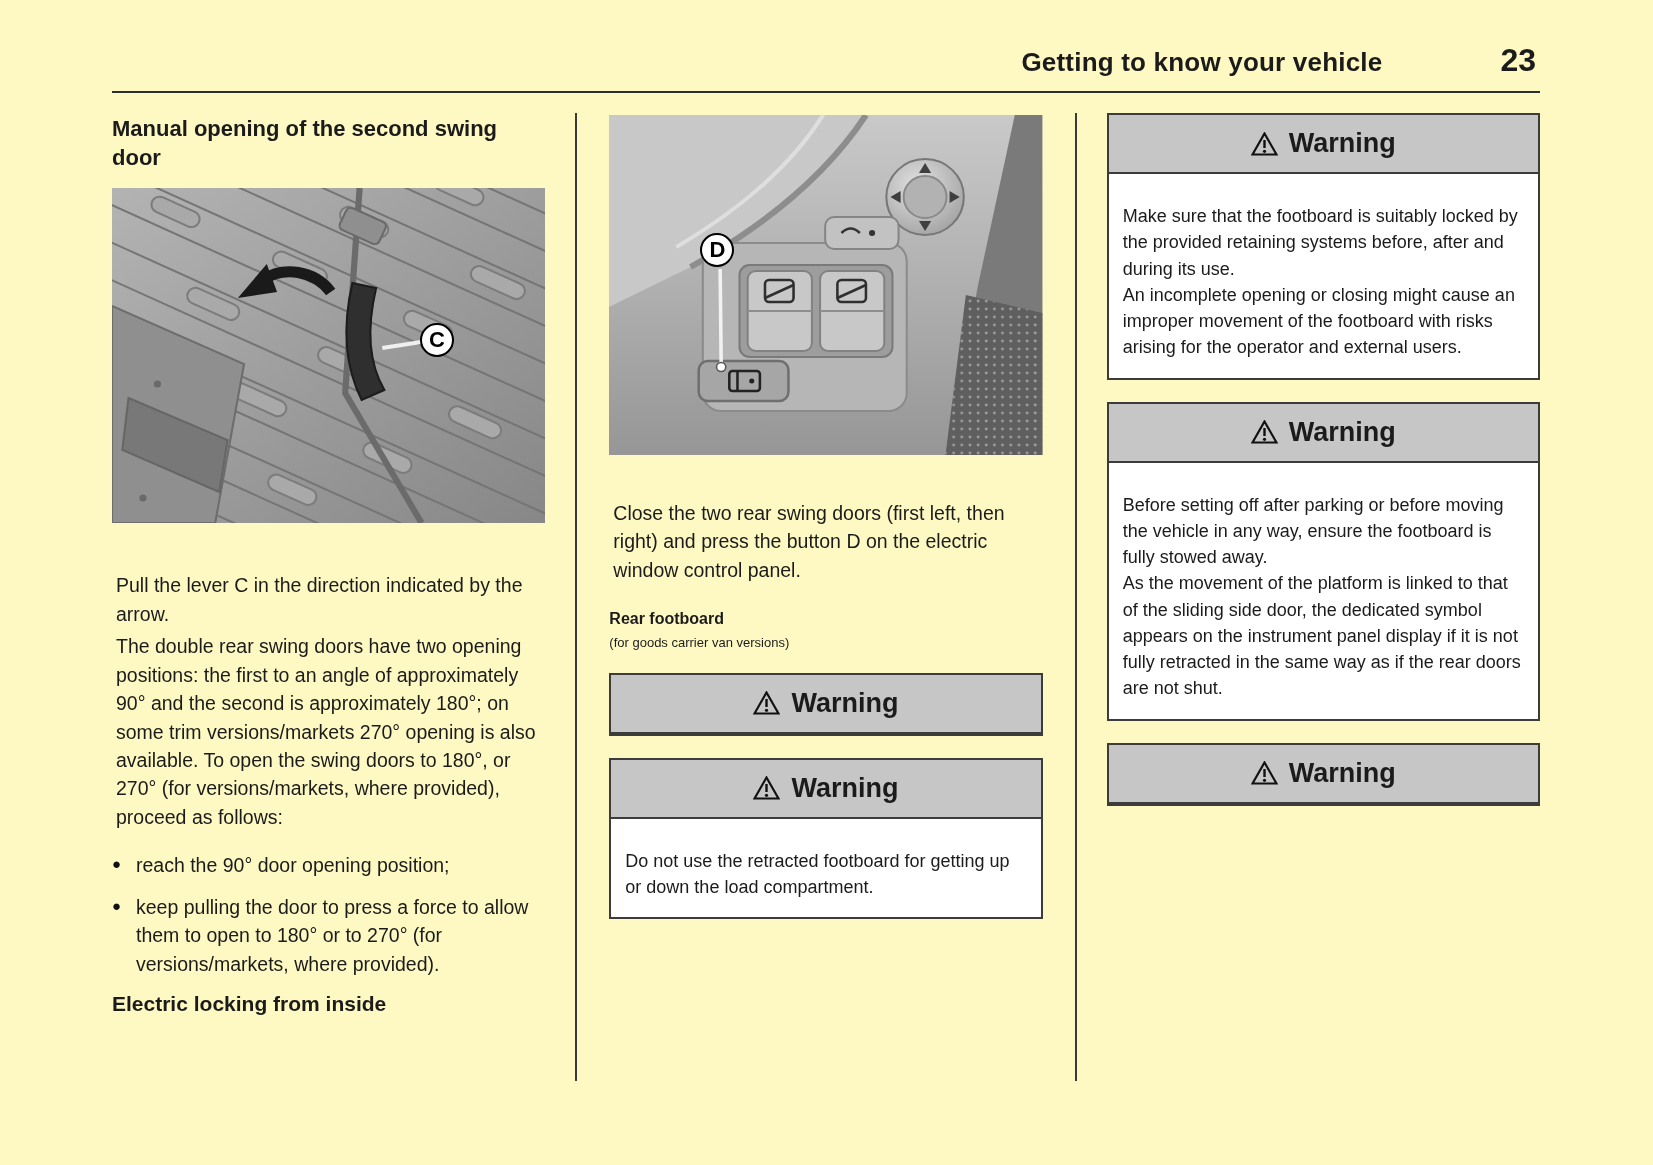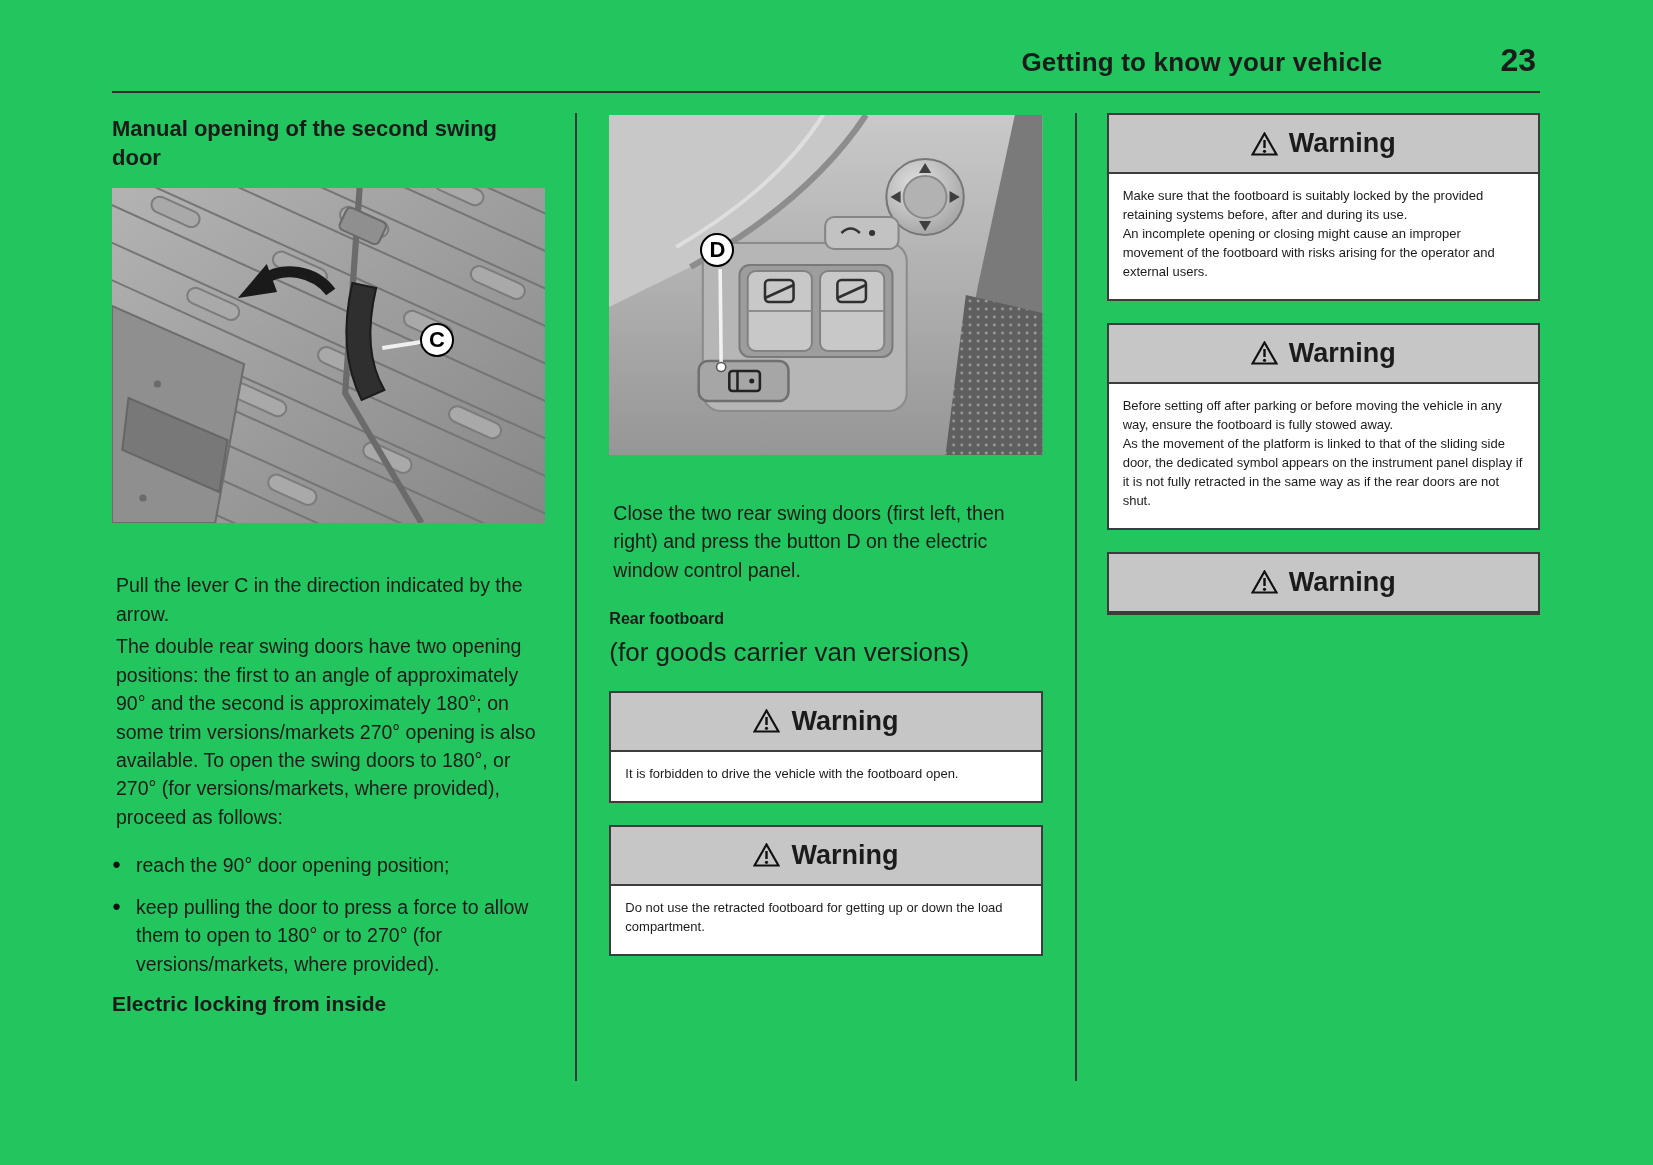--- a/index.html
+++ b/index.html
@@ -1,18 +1,18 @@
 <!DOCTYPE html>
 <html><head>
 <meta charset="utf-8">
 <style>
   html,body { margin:0; padding:0; background:#ffffff; }
   .page {
     position:relative; width:1653px; height:1165px; box-sizing:border-box;
-    background:#22c55e; color:#1b1b1b;
+    background:#fef9c3; color:#1b1b1b;
     font-family:"Liberation Sans","DejaVu Sans",sans-serif;
     padding:0 113px 0 112px; overflow:hidden;
   }
   
   .header { display:flex; justify-content:flex-end; align-items:baseline;
             padding:42px 4px 12px 0; border-bottom:2px solid #2e2e2e; }
   .header-title { font-size:26px; font-weight:bold; letter-spacing:.2px; }
   .header-page  { font-size:32px; font-weight:bold; margin-left:118px; }
   
   .content { display:flex; margin-top:20px; min-height:968px; align-items:stretch;justify-content:center; }
@@ -20,21 +20,21 @@
   .col1 { padding-right:30px; }
   .col2 { padding:0 32px; }
   .col3 { padding-left:30px; }
   .vdivider { flex:0 0 auto; width:2px; background:#3a3a3a; }
   
   .col-heading { font-size:22px; font-weight:bold; line-height:1.3; margin:2px 0 16px; }
   .para { font-size:19.5px; line-height:1.46; margin:4px; }
   .para1-c1 { margin-top:48px; }
   .para-c2  { margin-top:44px; }
   .rear-heading { font-size:16px; font-weight:bold; margin:26px 0 6px; }
-  .subnote { font-size:26px; line-height:1.4; margin:0 0 20px; }
+  .subnote { font-size:13px; line-height:1.4; margin:0 0 20px; }
   .sub-heading { font-size:21px; font-weight:bold; margin-top:14px; }
   .bullet-list { list-style:none; margin:20px 0 0; padding:0; }
   .bullet-list li { display:flex; font-size:19.5px; line-height:1.46; margin-bottom:13px; }
   .bullet-dot { flex:0 0 24px; font-size:15px; padding-top:2px; color:#111; }
   
   .figure { position:relative; width:100%; }
   .figure1 { height:335px; margin-top:10px; }
   .figure2 { height:340px; margin-top:2px; }
   .fig-svg { display:block; width:100%; height:100%; }
   .fig-label {
@@ -47,21 +47,21 @@
   .fig-label-d { left:91px;  top:118px; }
   
   .warnbox { border:2px solid #3c3c3c; margin-bottom:22px; background:#fff; }
   .warnbox-header {
     display:flex; align-items:center; justify-content:center; gap:11px;
     background:#c6c6c6; border-bottom:2px solid #3c3c3c;
     padding:13px 0; font-size:27px; font-weight:bold;
   }
   .warn-icon { display:inline-flex; }
   .warnbox-body {
-    padding:13px 14px 17px; font-size:13px; line-height:1.46;
+    padding:29px 14px 17px; font-size:18px; line-height:1.46;
     white-space:pre-line;
     border-radius:10px;
   }
   .mt0 { margin-top:0; }
 </style>
 </head>
 <body>
 
 <div class="page">
 
@@ -228,21 +228,20 @@
         <div class="warnbox-header">
           <span class="warn-icon">
             <svg width="27" height="24" viewBox="0 0 27 24">
                 <path d="M13.5 1.5 L25.5 22.5 L1.5 22.5 Z" fill="none" stroke="#111" stroke-width="2.2"></path>
                 <rect x="12.3" y="8" width="2.4" height="8" fill="#111"></rect>
                 <circle cx="13.5" cy="19.3" r="1.6" fill="#111"></circle>
               </svg>
           </span>
           <span>Warning</span>
         </div>
-        <div class="warnbox-body">It is forbidden to drive the vehicle with the footboard open.</div>
       </div>
 
       <div class="warnbox">
         <div class="warnbox-header">
           <span class="warn-icon">
             <svg width="27" height="24" viewBox="0 0 27 24">
                 <path d="M13.5 1.5 L25.5 22.5 L1.5 22.5 Z" fill="none" stroke="#111" stroke-width="2.2"></path>
                 <rect x="12.3" y="8" width="2.4" height="8" fill="#111"></rect>
                 <circle cx="13.5" cy="19.3" r="1.6" fill="#111"></circle>
               </svg>

